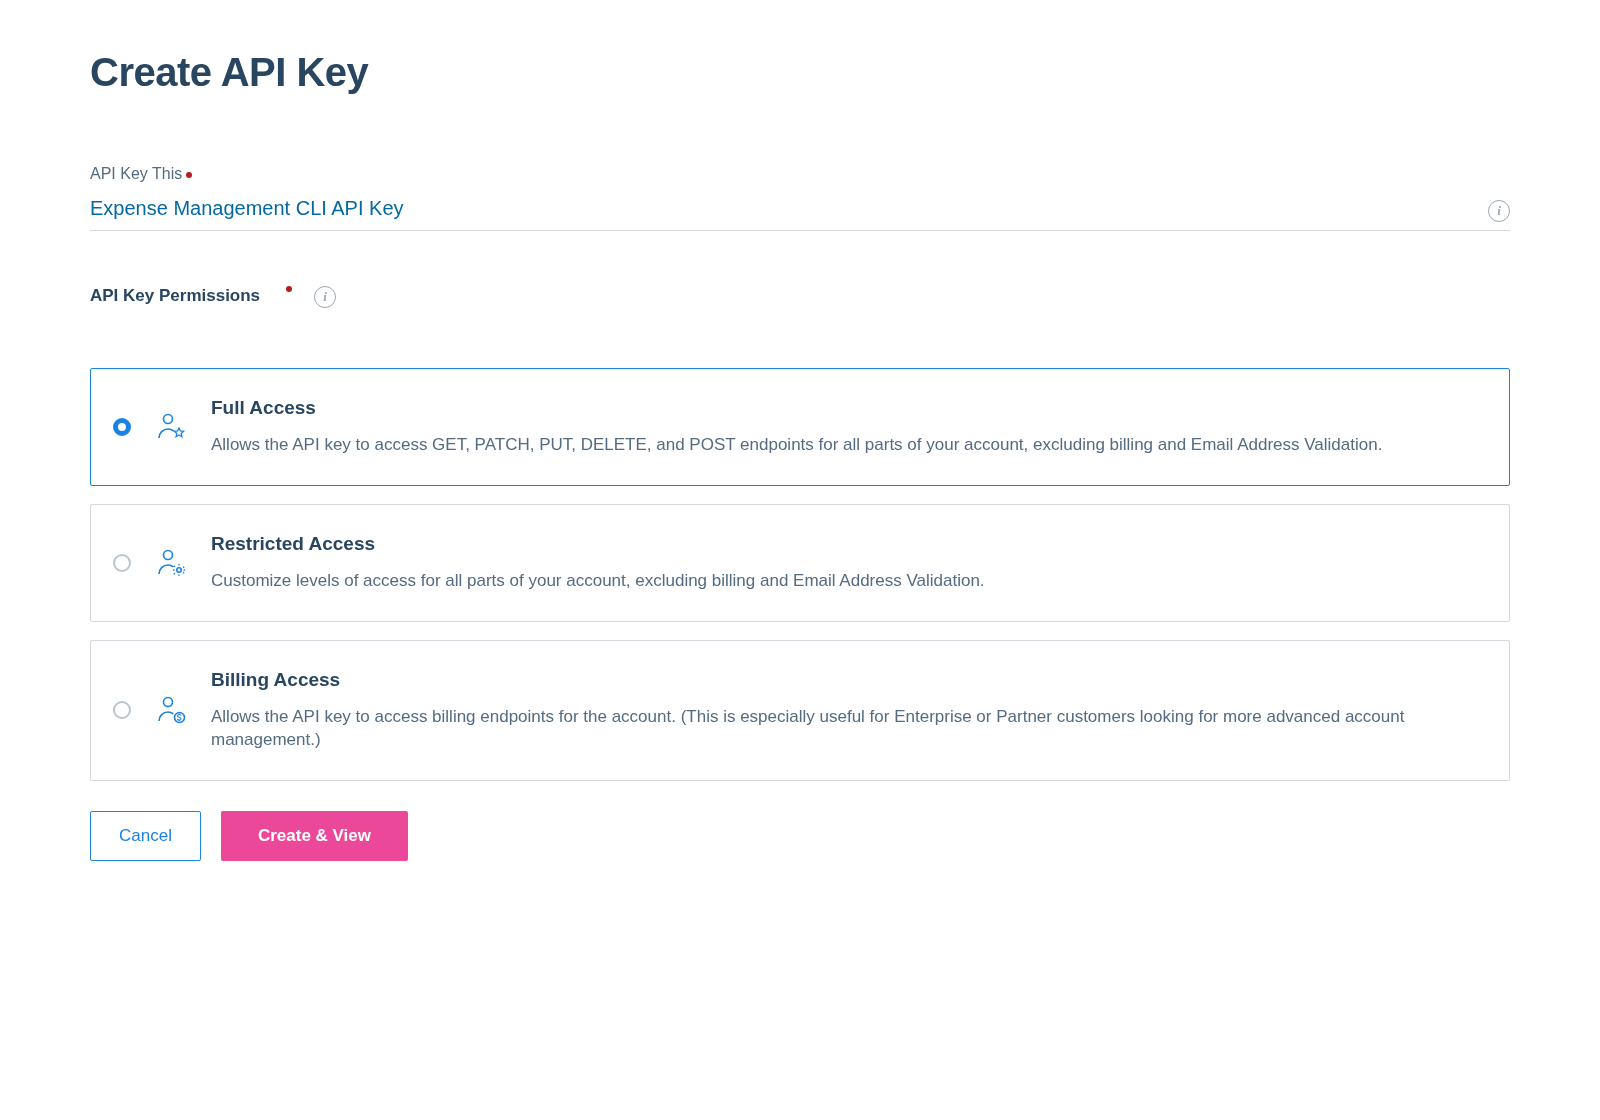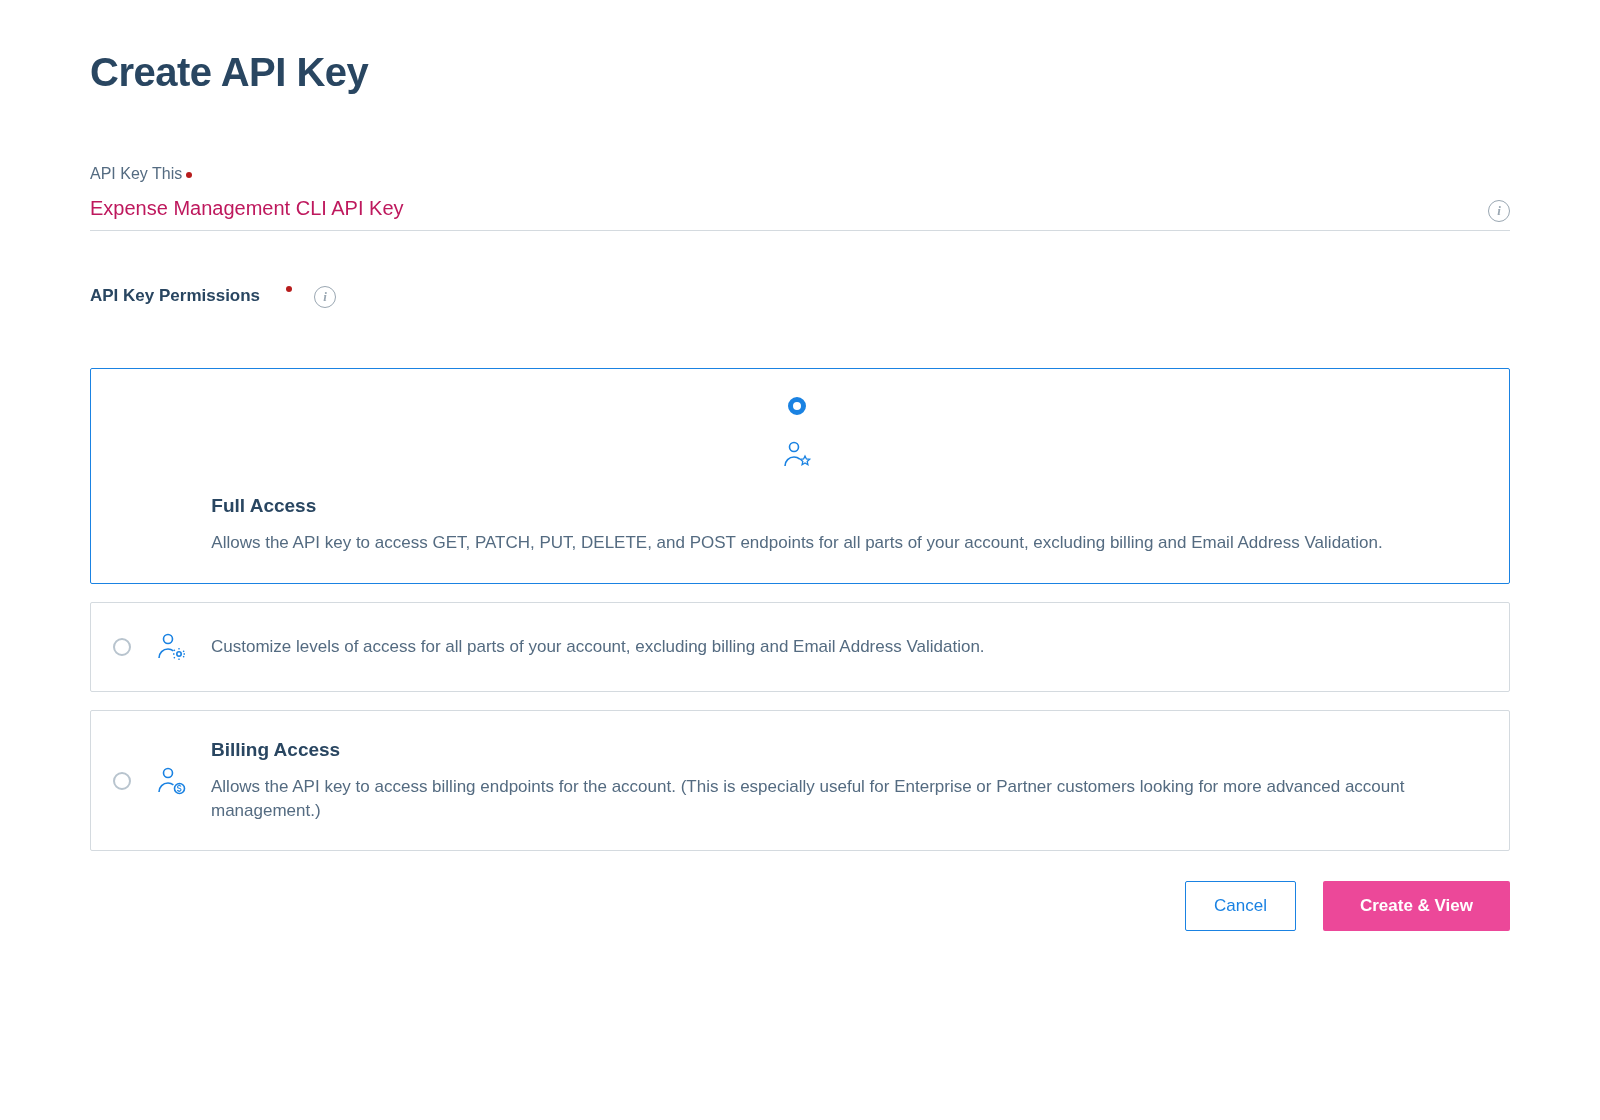--- a/index.html
+++ b/index.html
@@ -36,21 +36,21 @@
     display: flex;
     align-items: center;
     border-bottom: 1px solid #d4dadf;
     margin-bottom: 55px;
   }
   .text-input {
     flex: 1;
     border: none;
     outline: none;
     font-size: 20px;
-    color: #be185d;
+    color: #0369a1;
     padding: 6px 0 10px 0;
     background: transparent;
   }
   .info-icon {
     width: 22px;
     height: 22px;
     border: 1.5px solid #9aa7b2;
     border-radius: 50%;
     display: inline-flex;
     align-items: center;
@@ -77,21 +77,20 @@
     border-radius: 2px;
     padding: 28px 28px 28px 22px;
     display: flex;
     align-items: center;
     gap: 24px;
     margin-bottom: 18px;
     cursor: pointer;
   }
   .option-card.selected {
     border: 1.5px solid #1a82e2;
-    flex-direction: column;
   }
   .radio {
     width: 18px;
     height: 18px;
     border: 2px solid #b8c4ce;
     border-radius: 50%;
     flex: 0 0 auto;
     position: relative;
   }
   .option-card.selected .radio {
@@ -112,22 +111,21 @@
     color: #294661;
     margin-bottom: 14px;
   }
   .option-desc {
     font-size: 17px;
     line-height: 1.4;
     color: #546b81;
   }
   .button-row {
     display: flex;
-    justify-content: flex-end;
-    gap: 27px;
+    gap: 20px;
     margin-top: 30px;
   }
   .btn {
     font-size: 17px;
     padding: 14px 28px;
     border-radius: 2px;
     cursor: pointer;
     border: 1px solid transparent;
   }
   .btn-secondary {
@@ -180,20 +178,21 @@
   <div class="radio"></div>
   <div class="option-icon">
     <svg viewBox="0 0 32 32" fill="none" stroke="currentColor" stroke-width="1.6">
       <circle cx="13" cy="8" r="4.5"></circle>
       <path d="M4 27c0-5 4-9 9-9 2 0 3.9.7 5.4 1.8"></path>
       <circle cx="24" cy="23" r="2.2"></circle>
       <path d="M24 18.5v-1.5M24 29v-1.5M28.1 20.9l1.1-1.1M18.8 27.2l1.1-1.1M28.1 25.1l1.1 1.1M18.8 18.8l1.1 1.1M28.5 23h1.5M18 23h1.5" stroke-width="1.3"></path>
     </svg>
   </div>
   <div class="option-body">
+    <div class="option-title">Restricted Access</div>
     <div class="option-desc">Customize levels of access for all parts of your account, excluding billing and Email Address Validation.</div>
   </div>
 </div>
 
 <div class="option-card">
   <div class="radio"></div>
   <div class="option-icon">
     <svg viewBox="0 0 32 32" fill="none" stroke="currentColor" stroke-width="1.6">
       <circle cx="13" cy="8" r="4.5"></circle>
       <path d="M4 27c0-5 4-9 9-9 2 0 3.9.7 5.4 1.8"></path>

